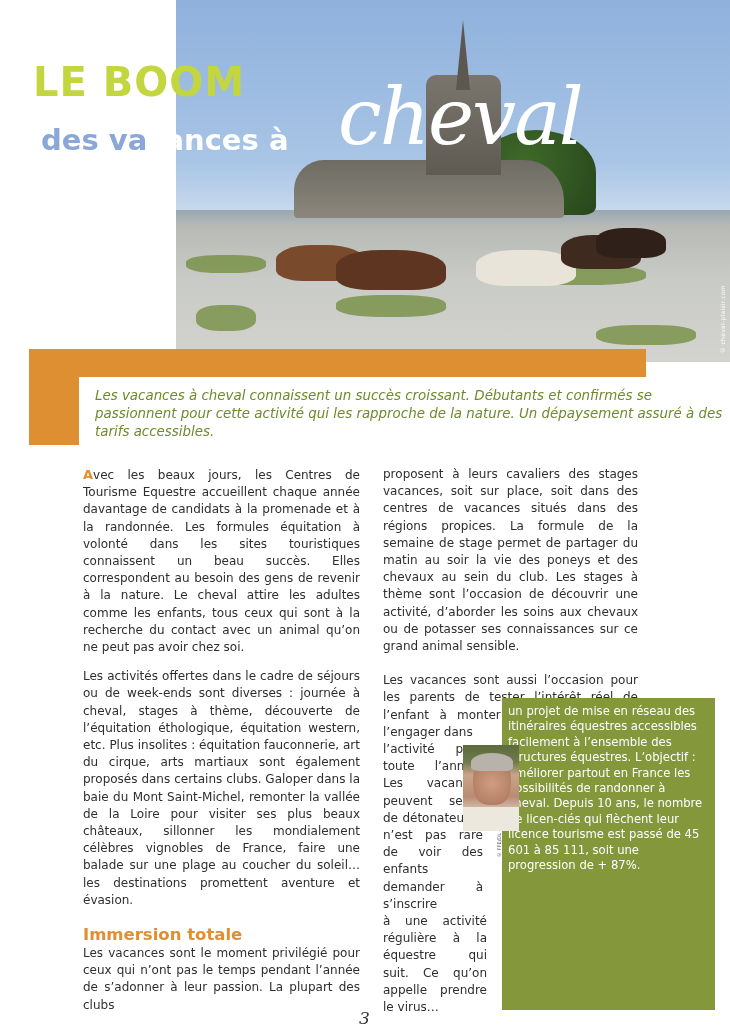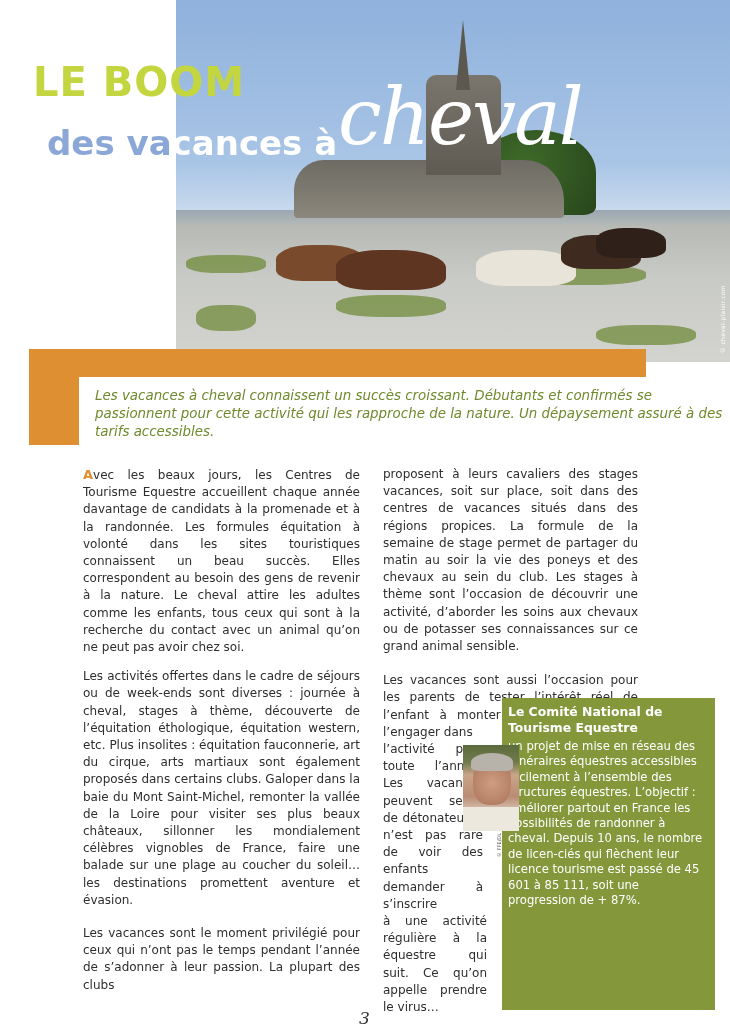--- a/index.html
+++ b/index.html
@@ -21,21 +21,21 @@
                   background: linear-gradient(#7b766d, #5f5a52); border-radius: 10px 10px 0 0; }
   .photo .spire { position: absolute; left: 280px; top: 20px; width: 0; height: 0;
                   border-left: 7px solid transparent; border-right: 7px solid transparent; border-bottom: 70px solid #5c574f; }
   .photo .horse { position: absolute; border-radius: 40% 45% 30% 30%; }
   .photo .credit { position: absolute; right: 4px; bottom: 8px; writing-mode: vertical-rl; transform: rotate(180deg);
                    font-size: 6px; color: #ffffff; letter-spacing: .3px; }
 
   
   .title-big { position: absolute; left: 33px; top: 62px; font-family: "DejaVu Sans", sans-serif; font-weight: 900;
                font-size: 40px; letter-spacing: 1px; color: #c3d63f; line-height: 1; z-index: 3; }
-  .title-sub { position: absolute; left: 47px; top: 126px; font-weight: 700; font-size: 34px; color: #8aa7d8; line-height: 1; z-index: 3; }
+  .title-sub { position: absolute; left: 41px; top: 126px; font-weight: 700; font-size: 29px; color: #8aa7d8; line-height: 1; z-index: 3; }
   .title-sub .on-photo { color: #ffffff; }
   .title-script { position: absolute; left: 338px; top: 78px; font-family: "DejaVu Serif", serif; font-style: italic;
                   font-size: 78px; color: #ffffff; line-height: 1; z-index: 3; letter-spacing: -2px; text-align: right; }
 
   
   .frame { position: absolute; left: 29px; top: 349px; width: 617px; height: 96px; background: #de8f31; z-index: 1; }
   .lede { position: absolute; left: 79px; top: 377px; width: 666px; height: 68px; background: #ffffff; z-index: 2;
           box-sizing: border-box; padding: 10px 14px 0 16px; font-style: italic; font-size: 13.4px; line-height: 18px; color: #6e8a2c; }
 
   
@@ -95,33 +95,33 @@
 <div class="title-script">cheval</div>
 
 <div class="frame"></div>
 <div class="lede">Les vacances à cheval connaissent un succès croissant. Débutants et confirmés se passionnent pour cette activité qui les rapproche de la nature. Un dépaysement assuré à des tarifs accessibles.</div>
 
 <div class="col col1">
   <p><span class="dropcap">A</span><span>vec les beaux jours, les Centres de Tourisme Equestre accueillent chaque année davantage de candidats à la promenade et à la randonnée. Les formules équitation à volonté dans les sites touristiques connaissent un beau succès. Elles correspondent au besoin des gens de revenir à la nature. Le cheval attire les adultes comme les enfants, tous ceux qui sont à la recherche du contact avec un animal qu’on ne peut pas avoir chez soi.</span></p>
   <div style="height:12px"></div>
   <p>Les activités offertes dans le cadre de séjours ou de week-ends sont diverses : journée à cheval, stages à thème, découverte de l’équitation éthologique, équitation western, etc. Plus insolites : équitation fauconnerie, art du cirque, arts martiaux sont également proposés dans certains clubs. Galoper dans la baie du Mont Saint-Michel, remonter la vallée de la Loire pour visiter ses plus beaux châteaux, sillonner les mondialement célèbres vignobles de France, faire une balade sur une plage au coucher du soleil… les destinations promettent aventure et évasion.</p>
   <div style="height:16px"></div>
+  <h2 class="sub-head">Immersion totale</h2>
   <p>Les vacances sont le moment privilégié pour ceux qui n’ont pas le temps pendant l’année de s’adonner à leur passion. La plupart des clubs</p>
 </div>
 
 <div class="col col2">
   <p>proposent à leurs cavaliers des stages vacances, soit sur place, soit dans des centres de vacances situés dans des régions propices. La formule de la semaine de stage permet de partager du matin au soir la vie des poneys et des chevaux au sein du club. Les stages à thème sont l’occasion de découvrir une activité, d’aborder les soins aux chevaux ou de potasser ses connaissances sur ce grand animal sensible.</p>
   <div class="gap"></div>
   <p>Les vacances sont aussi l’occasion pour les parents de tester l’intérêt réel de l’enfant à monter à cheval avant de l’engager dans</p>
   <p class="narrow">l’activité pour toute l’année. Les vacances peuvent servir de détonateur. Il n’est pas rare de voir des enfants demander à s’inscrire</p>
   <p style="width:104px">à une activité régulière à la équestre qui suit. Ce qu’on appelle prendre le virus…</p>
 </div>
 
 <div class="sidebar">
-  <h3 class="sb-title">Le Comité National de Tourisme Equestre</h3>
   <p>un projet de mise en réseau des itinéraires équestres accessibles facilement à l’ensemble des structures équestres. L’objectif : améliorer partout en France les possibilités de randonner à cheval. Depuis 10 ans, le nombre de licen-ciés qui flèchent leur licence tourisme est passé de 45 601 à 85 111, soit une progression de + 87%.</p>
 </div>
 
 <div class="portrait">
   <div class="shirt"></div>
   <div class="head"></div>
   <div class="hair"></div>
 </div>
 <div class="portrait-credit">© FFE/DL</div>
 

